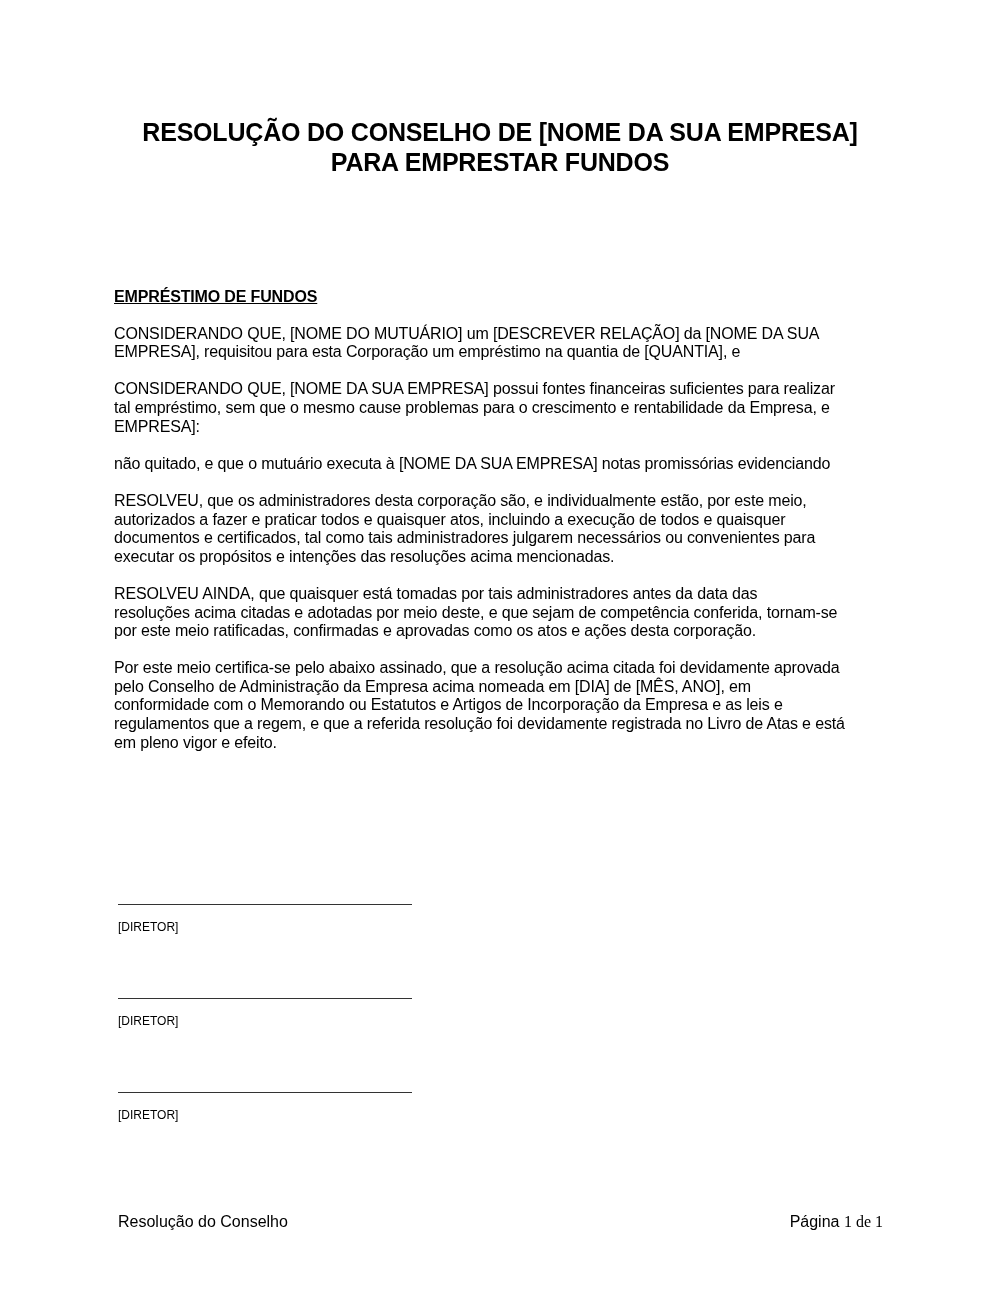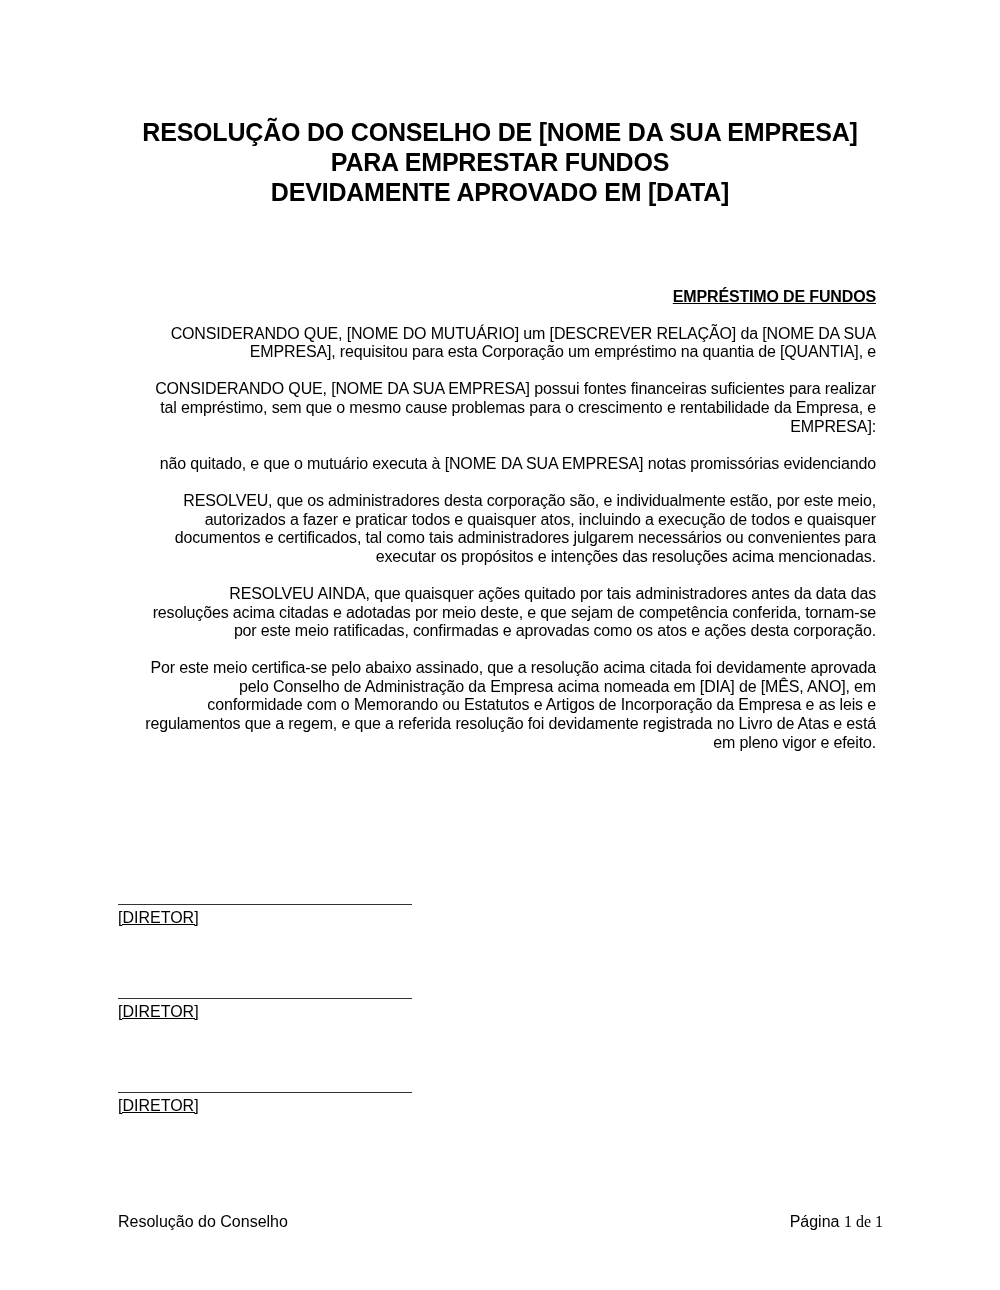--- a/index.html
+++ b/index.html
@@ -32,27 +32,26 @@
       font-size: 25px;
       line-height: 30px;
       letter-spacing: -0.2px;
     }
     .title-line {
       display: block;
       white-space: nowrap;
     }
     .content {
       position: absolute;
-      left: 106px;
+      left: 114px;
       top: 288px;
       width: 770px;
       font-size: 16px;
       line-height: 18.6px;
       letter-spacing: -0.15px;
-      text-align: right;
     }
     .section-heading {
       font-weight: bold;
       text-decoration: underline;
       margin: 0 0 18px 0;
     }
     .para {
       margin: 0 0 18.6px 0;
     }
     .para .ln {
@@ -63,24 +62,23 @@
       position: absolute;
       left: 118px;
       width: 294px;
     }
     .sig-line {
       height: 0;
       border-top: 1.5px solid #333333;
       width: 294px;
     }
     .sig-label {
-      font-size: 16px;
+      font-size: 12px;
       line-height: 18px;
-      margin-top: 4px;
-      text-decoration: underline;
+      margin-top: 13px;
     }
     .footer {
       position: absolute;
       left: 118px;
       top: 1212px;
       width: 765px;
       font-size: 16px;
       line-height: 20px;
     }
     .footer-left {
@@ -99,21 +97,20 @@
     }
   </style>
 </head>
 <body>
 
 <div class="page">
 
   <div class="title-block">
     <span class="title-line">RESOLUÇÃO DO CONSELHO DE [NOME DA SUA EMPRESA]</span>
     <span class="title-line">PARA EMPRESTAR FUNDOS</span>
-    <span class="title-line">DEVIDAMENTE APROVADO EM [DATA]</span>
   </div>
 
   <div class="content">
     <div class="section-heading">EMPRÉSTIMO DE FUNDOS</div>
 
     <div class="para">
       <span class="ln">CONSIDERANDO QUE, [NOME DO MUTUÁRIO] um [DESCREVER RELAÇÃO] da [NOME DA SUA</span>
       <span class="ln">EMPRESA], requisitou para esta Corporação um empréstimo na quantia de [QUANTIA], e</span>
     </div>
 
@@ -128,21 +125,21 @@
     </div>
 
     <div class="para">
       <span class="ln">RESOLVEU, que os administradores desta corporação são, e individualmente estão, por este meio,</span>
       <span class="ln">autorizados a fazer e praticar todos e quaisquer atos, incluindo a execução de todos e quaisquer</span>
       <span class="ln">documentos e certificados, tal como tais administradores julgarem necessários ou convenientes para</span>
       <span class="ln">executar os propósitos e intenções das resoluções acima mencionadas.</span>
     </div>
 
     <div class="para">
-      <span class="ln">RESOLVEU AINDA, que quaisquer ações quitado por tais administradores antes da data das</span>
+      <span class="ln">RESOLVEU AINDA, que quaisquer está tomadas por tais administradores antes da data das</span>
       <span class="ln">resoluções acima citadas e adotadas por meio deste, e que sejam de competência conferida, tornam-se</span>
       <span class="ln">por este meio ratificadas, confirmadas e aprovadas como os atos e ações desta corporação.</span>
     </div>
 
     <div class="para">
       <span class="ln">Por este meio certifica-se pelo abaixo assinado, que a resolução acima citada foi devidamente aprovada</span>
       <span class="ln">pelo Conselho de Administração da Empresa acima nomeada em [DIA] de [MÊS, ANO], em</span>
       <span class="ln">conformidade com o Memorando ou Estatutos e Artigos de Incorporação da Empresa e as leis e</span>
       <span class="ln">regulamentos que a regem, e que a referida resolução foi devidamente registrada no Livro de Atas e está</span>
       <span class="ln">em pleno vigor e efeito.</span>

